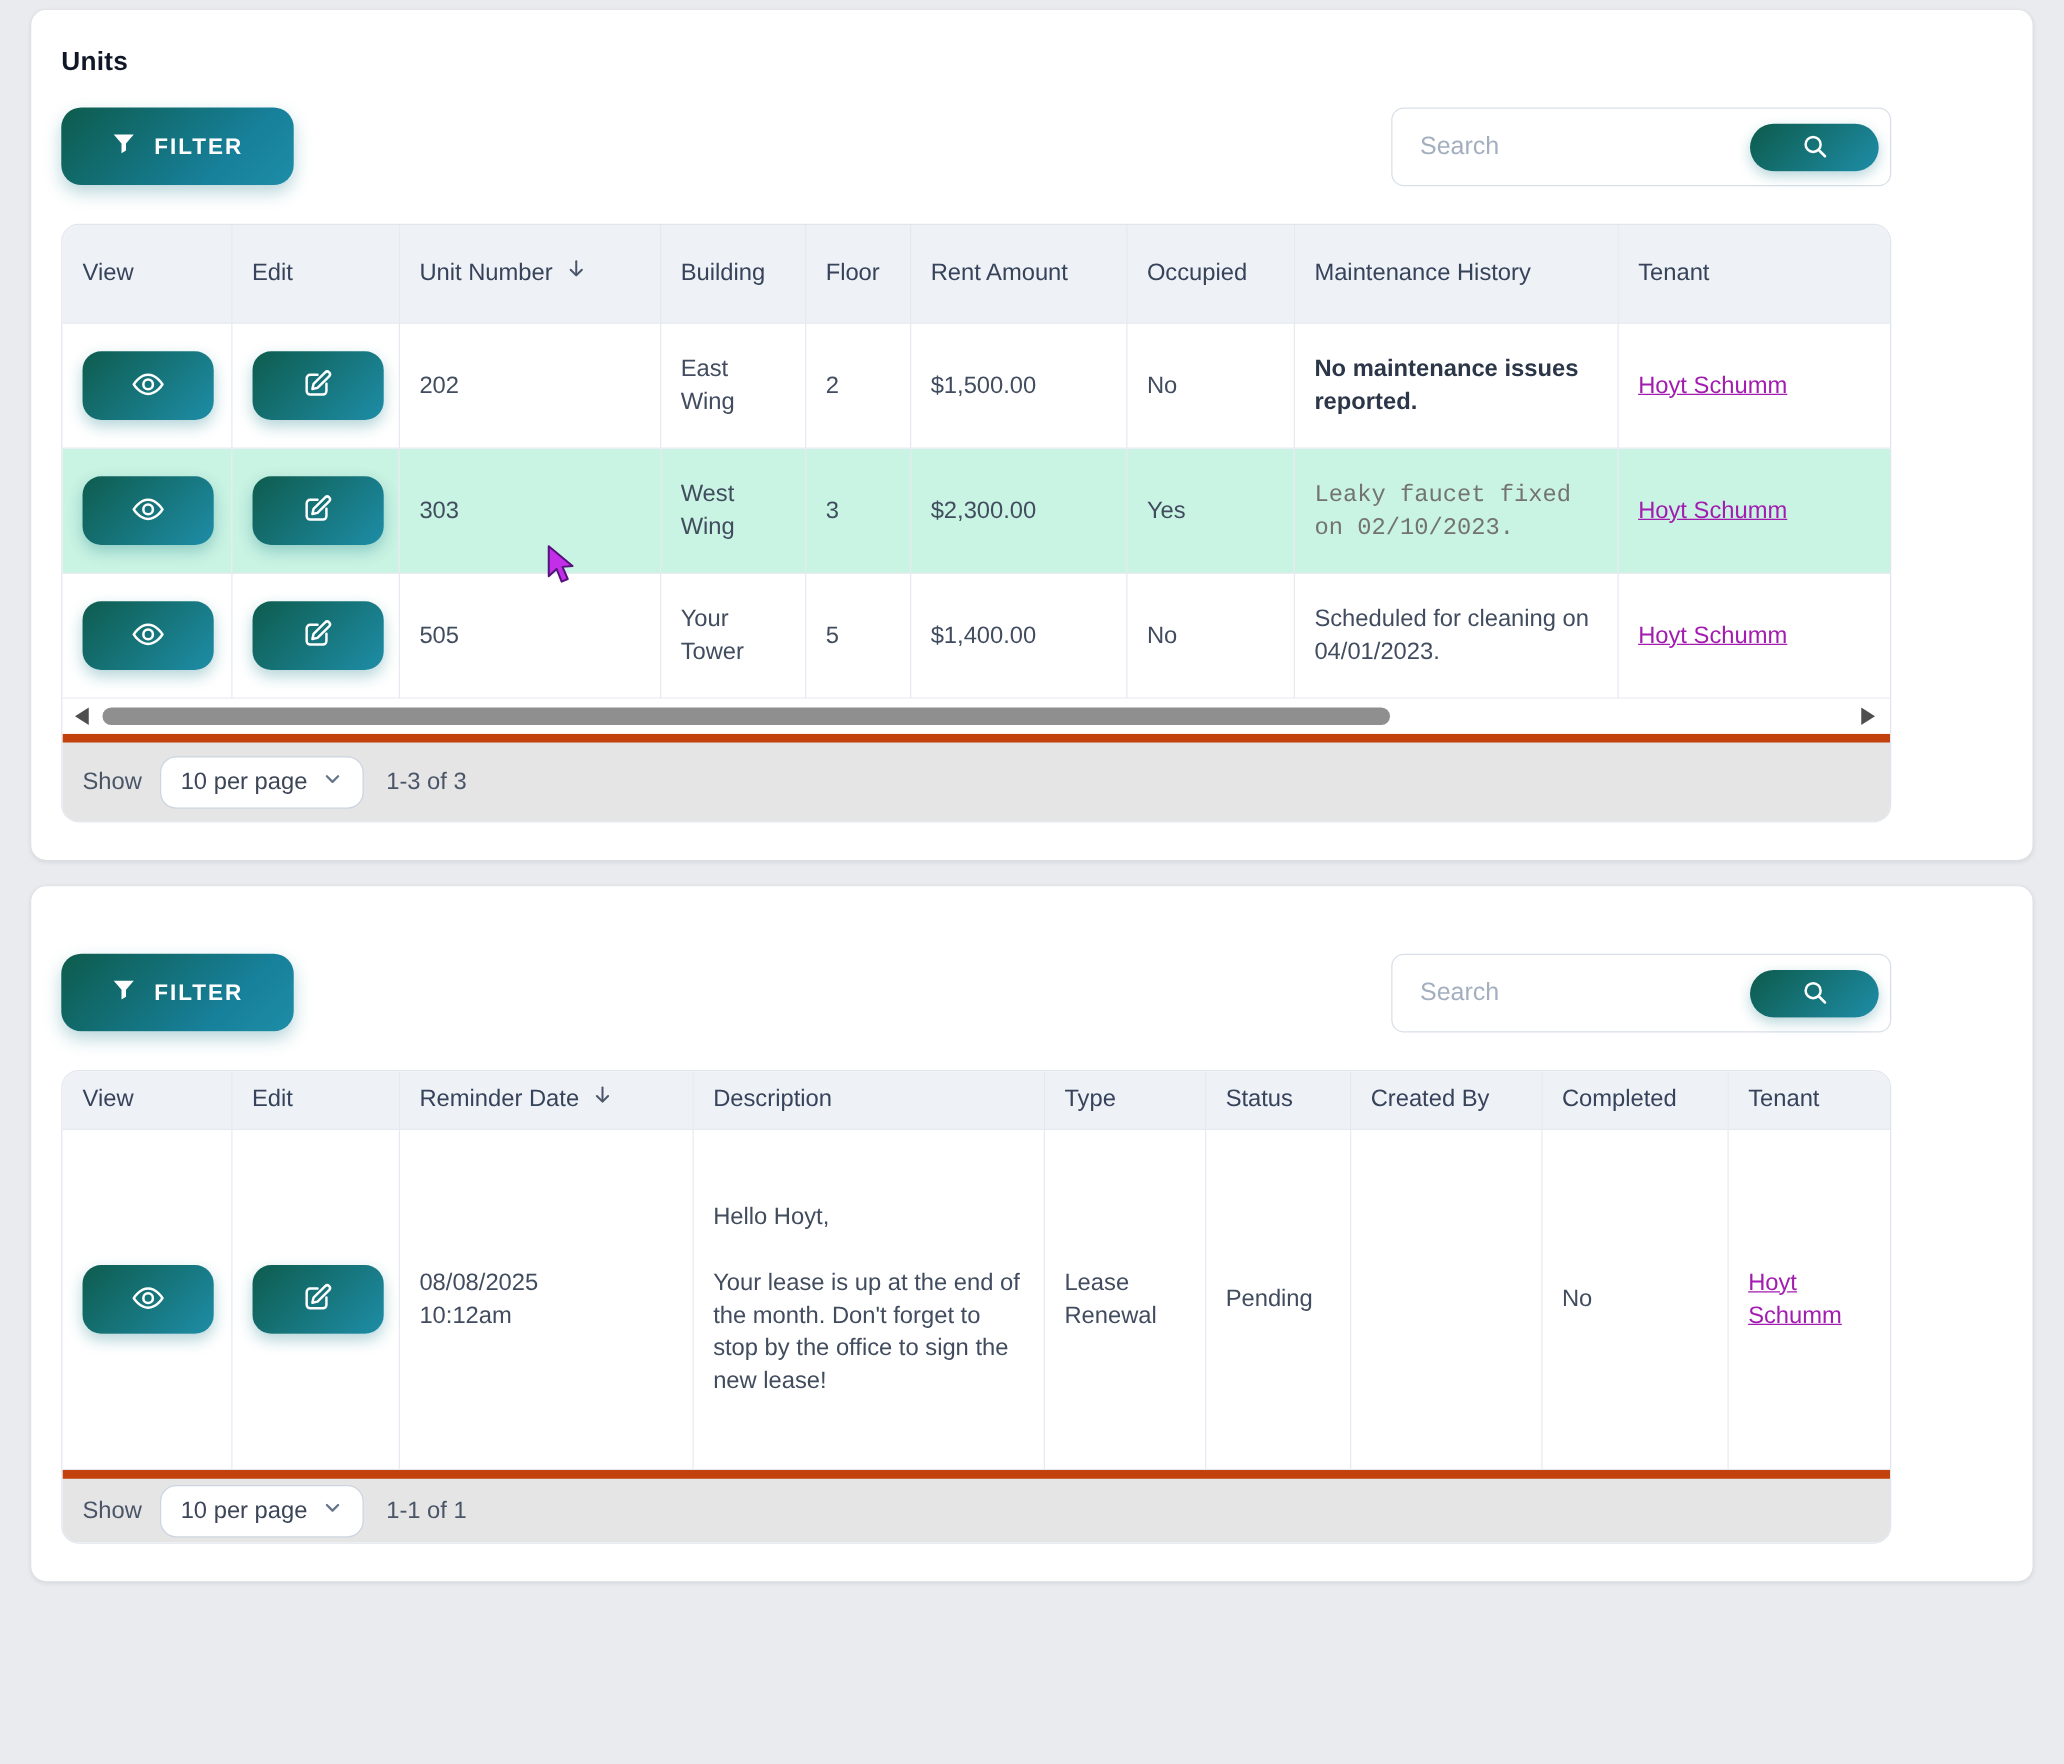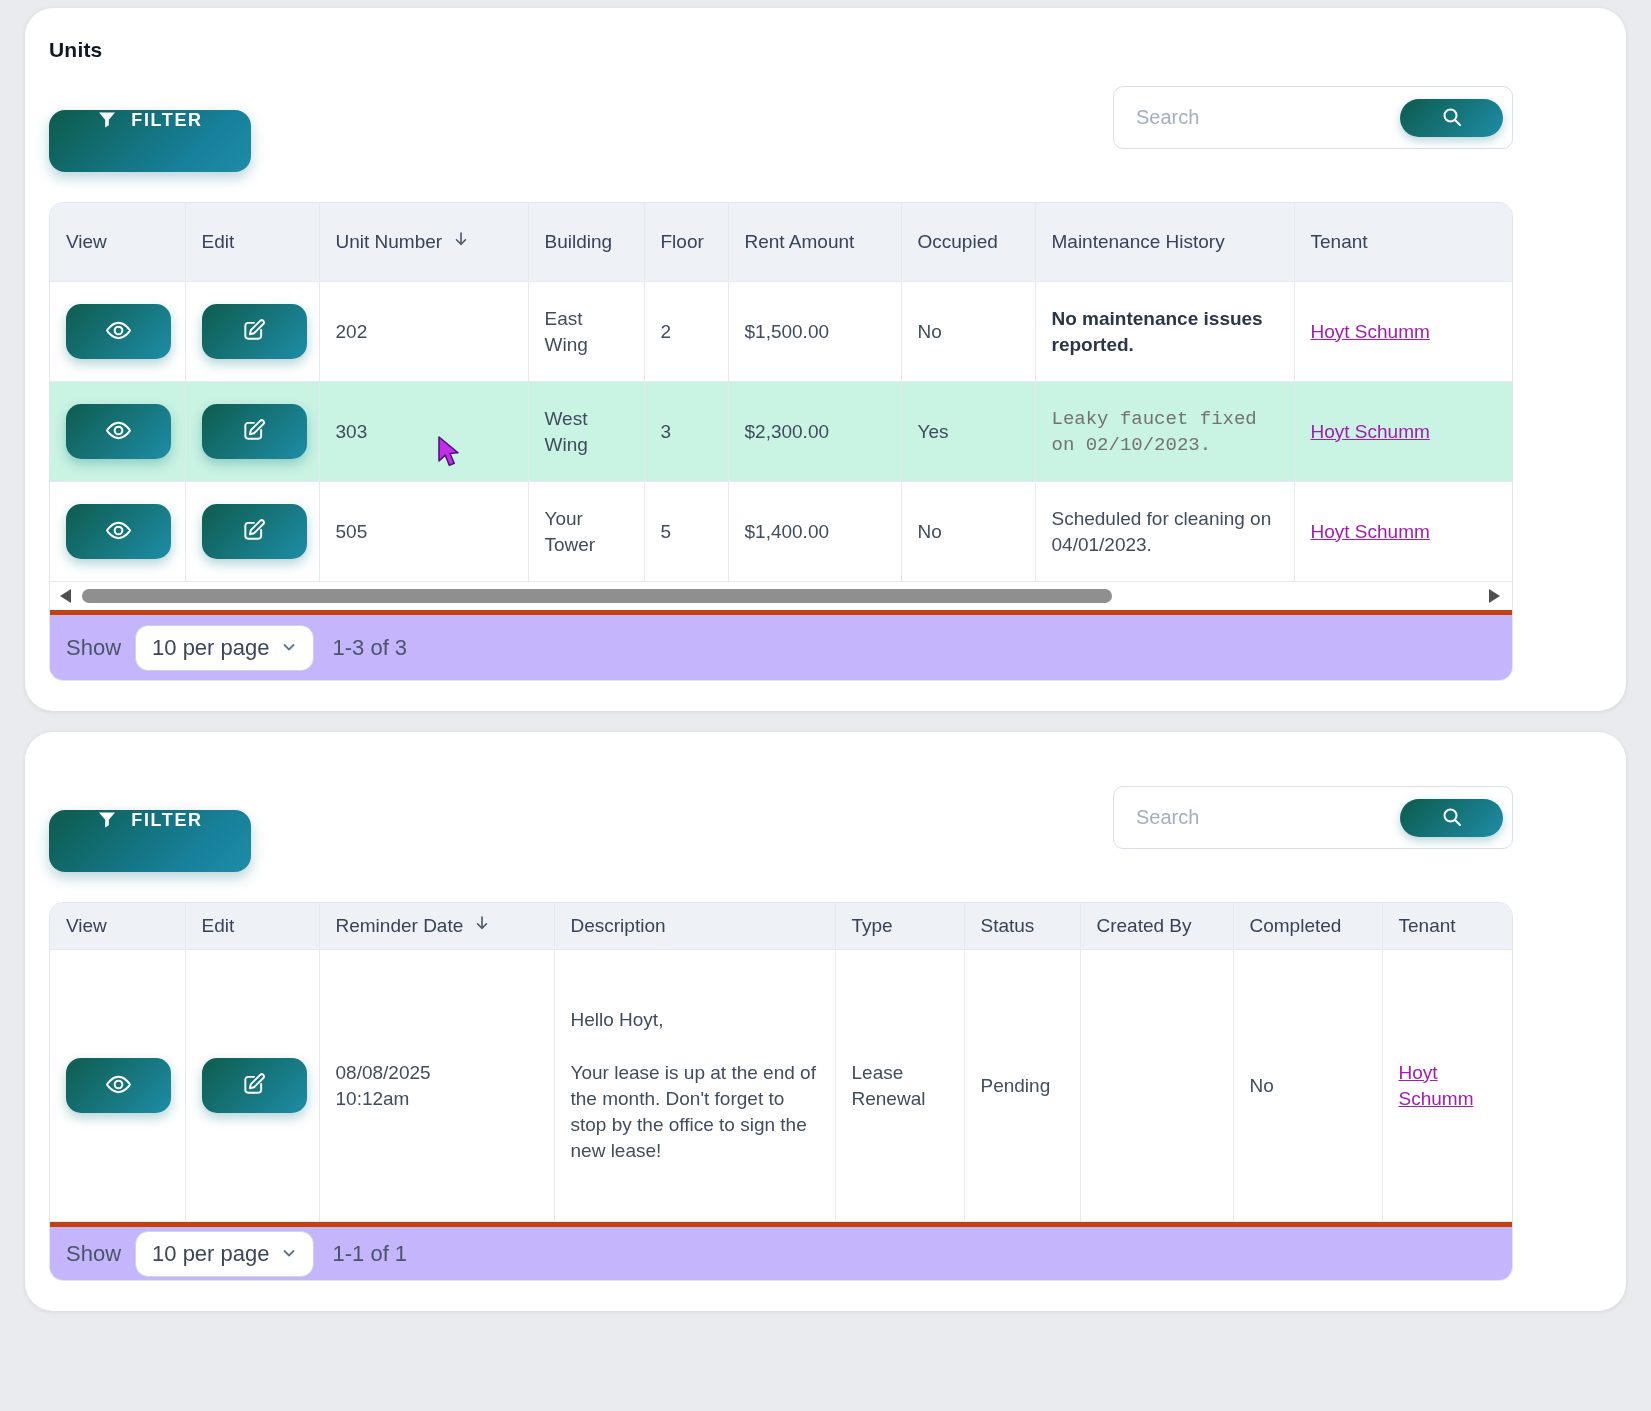--- a/index.html
+++ b/index.html
@@ -8,44 +8,44 @@
     background:#e9ebee;
     font-family:"Liberation Sans", sans-serif;
     color:#404b5f;
     position:relative;
     overflow:hidden;
   }
   .page { padding:8px 25px 0 25px; }
 
   .card {
     background:#fff;
-    border-radius:28px;
+    border-radius:12px;
     box-shadow:0 1px 4px rgba(15,30,60,.10);
     padding:30px 24px 30px 24px;
     width:1601px;
   }
   .card + .card { margin-top:21px; }
 
   .card-title {
     font-size:21px; font-weight:700; color:#101828; letter-spacing:.2px;
   }
 
   .toolbar {
     margin-top:24px;
     width:1464px;
     display:flex; justify-content:space-between; align-items:flex-start;
   }
   .filter-btn {
-    width:202px; height:62px;
+    width:186px; height:62px;
     border:none; border-radius:16px; cursor:pointer;
     background:linear-gradient(135deg,#0d5b4c 0%, #17809a 70%, #1e8da7 100%);
     box-shadow:0 6px 14px rgba(20,120,135,.30);
     color:#fff; font-family:"Liberation Sans",sans-serif;
     font-size:18px; font-weight:700; letter-spacing:1.6px;
-    display:flex; align-items:flex-start; justify-content:center; gap:14px;margin-top:24px;
+    display:flex; align-items:center; justify-content:center; gap:14px;
   }
   .search-box {
     width:400px; height:63px;
     border:1.5px solid #d9dfe8; border-radius:10px; background:#fff;
     display:flex; align-items:center; position:relative;
   }
   .search-box input {
     border:none; outline:none; background:transparent;
     font-family:"Liberation Sans",sans-serif;
     font-size:20px; color:#a21caf; padding:0 120px 0 22px; width:100%;
@@ -97,23 +97,23 @@
     position:absolute; left:32px; top:7px; width:1030px; height:14px;
     background:#8f8f8f; border-radius:7px; cursor:pointer;
   }
   .tri { position:absolute; top:7px; width:0; height:0; cursor:pointer;
     border-top:7px solid transparent; border-bottom:7px solid transparent; }
   .tri-left  { left:10px;  border-right:11px solid #4f4f4f; }
   .tri-right { right:12px; border-left:11px solid #4f4f4f; }
 
   .tfooter {
     display:flex; align-items:center; gap:14px;
-    background:#c4b5fd; border-top:5px solid #c2410c;
+    background:#e5e5e5; border-top:7px solid #c2410c;
     height:70px; padding:0 16px;
-    color:#4a5568; font-size:22px;
+    color:#4a5568; font-size:19px;
   }
   .tfooter.short { height:58px; }
   .pager-select {
     display:flex; align-items:center; gap:12px;
     border:1.5px solid #ccd5e0; border-radius:13px;
     padding:9px 16px; background:#fff; color:#3c4657; cursor:pointer;
   }
   .range { color:#4a5568; padding-left:4px; }
 
   .cursor { position:absolute; left:436px; top:436px; z-index:99; pointer-events:none; }

